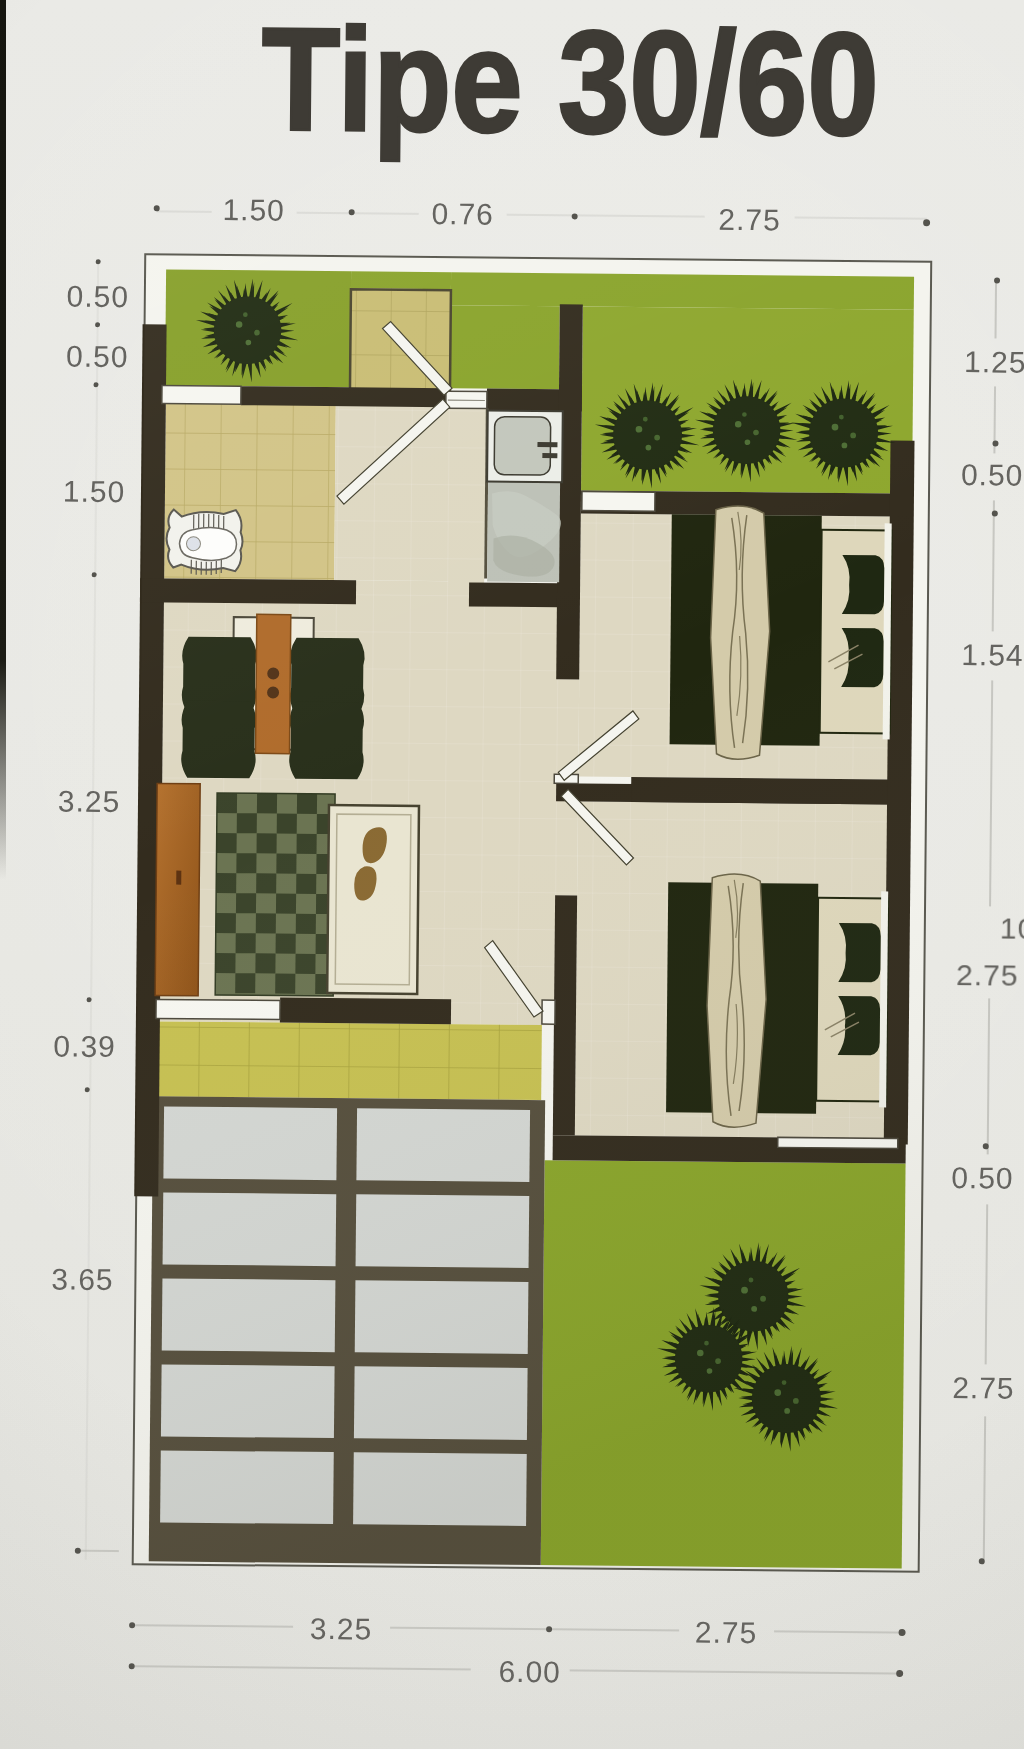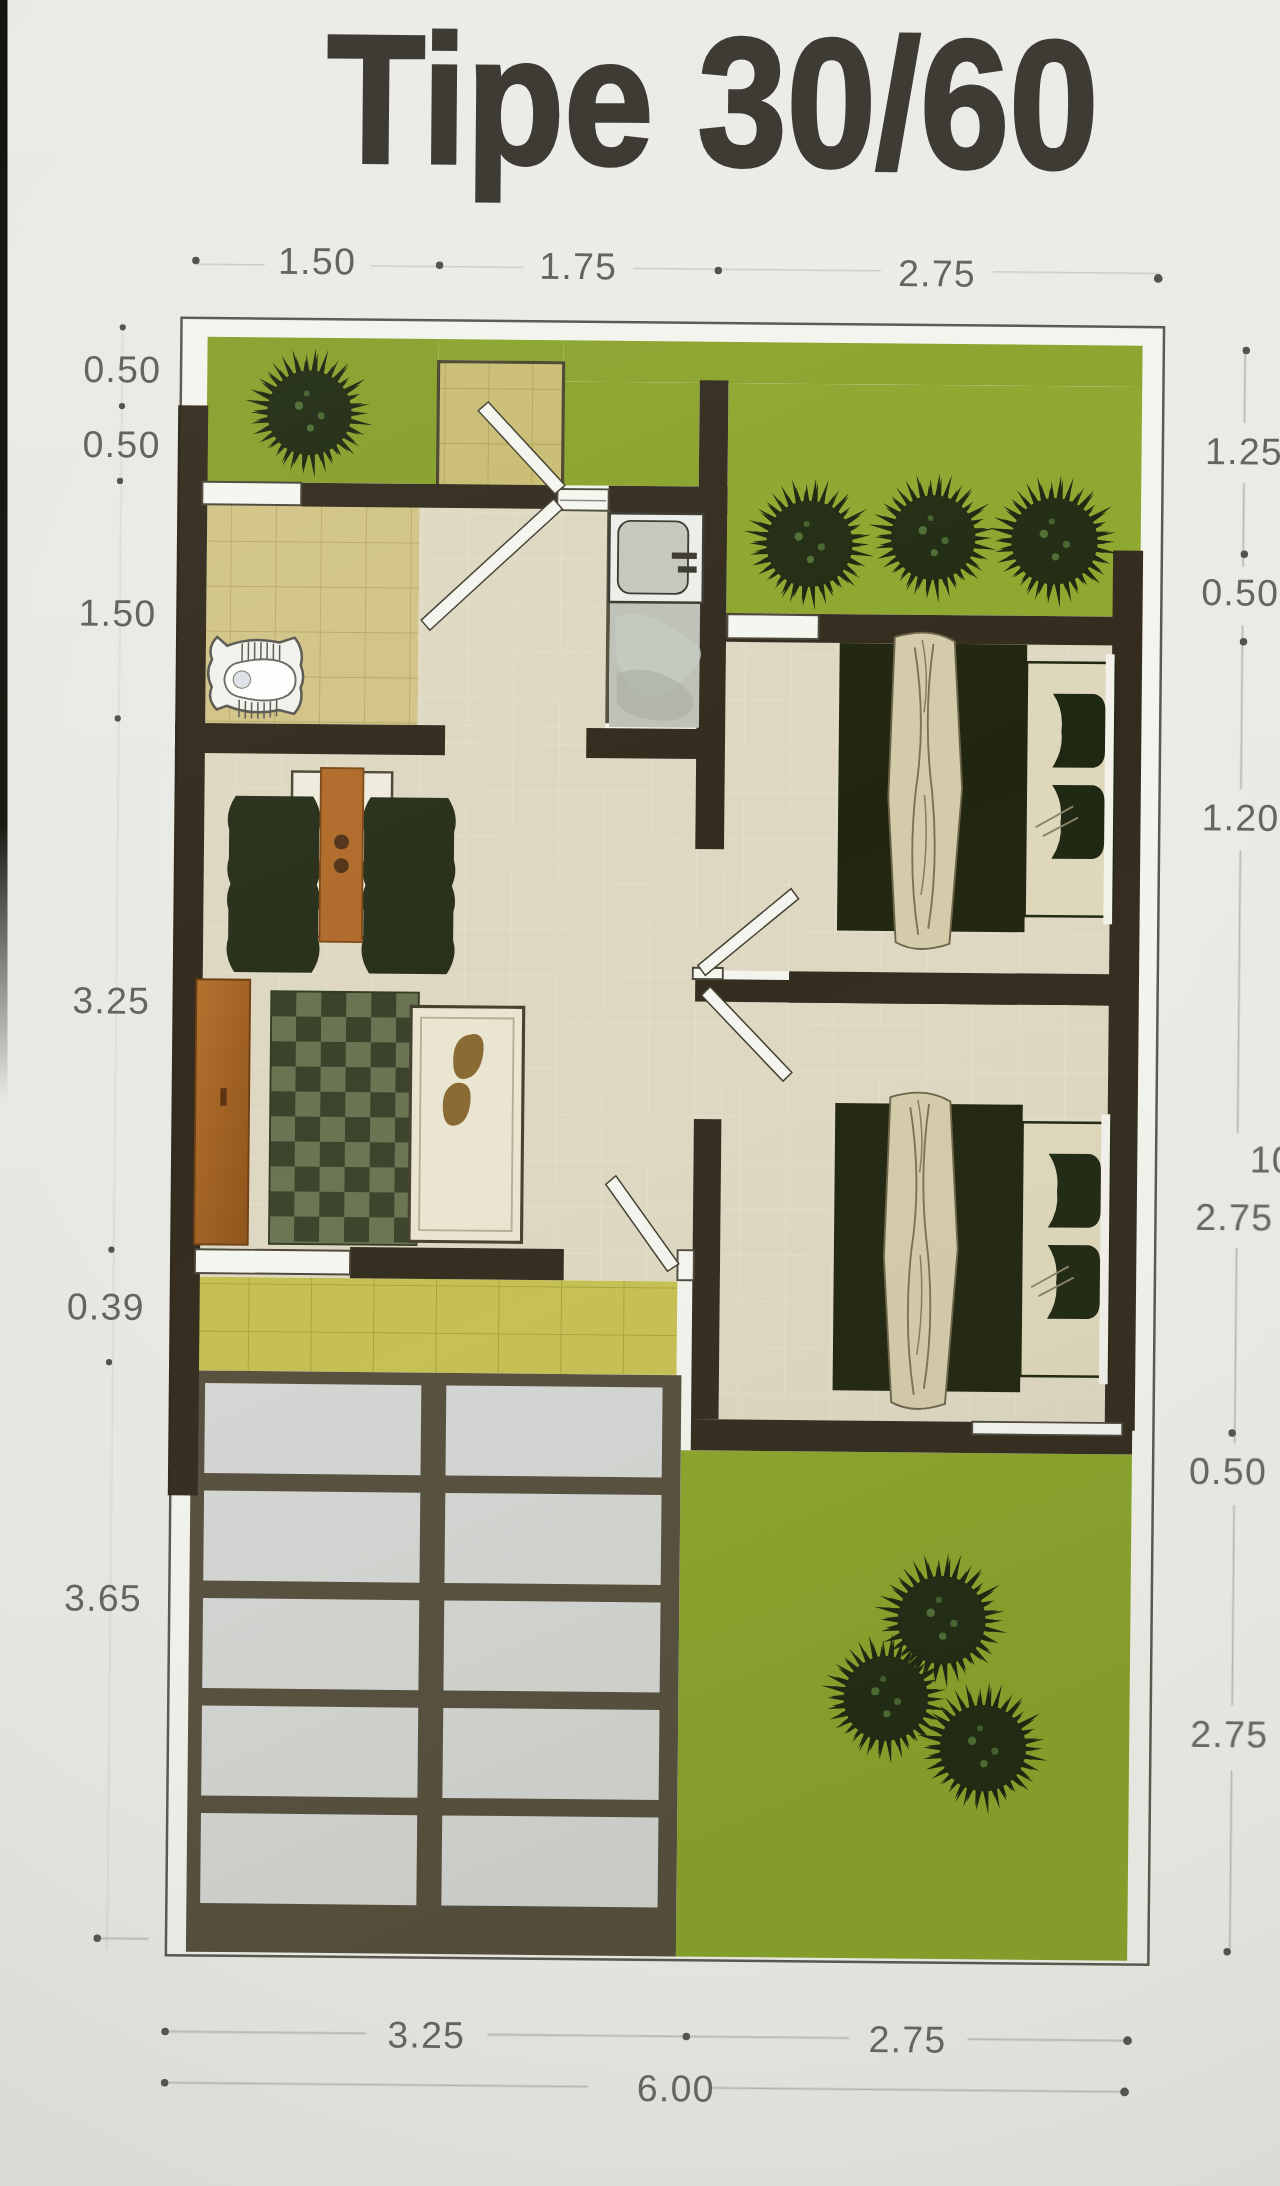--- a/index.html
+++ b/index.html
@@ -275,41 +275,41 @@
         <circle cx="139" cy="1666" r="3"></circle>
         <circle cx="84" cy="1551" r="3"></circle>
         <circle cx="90" cy="1000" r="2.5"></circle>
         <circle cx="89" cy="1090" r="2.5"></circle>
         <circle cx="91" cy="575" r="2.5"></circle>
 </g>
 </svg>
 
 <div id="labels" style="position:absolute;inset:0;font-size:30px;color:#656460;letter-spacing:1px;">
   <div style="position:absolute;left:247px;top:192px;transform:translateX(-50%)">1.50</div>
-  <div style="position:absolute;left:456px;top:194px;transform:translateX(-50%)">1.75</div>
+  <div style="position:absolute;left:456px;top:194px;transform:translateX(-50%)">0.76</div>
   <div style="position:absolute;left:743px;top:197px;transform:translateX(-50%)">2.75</div>
 
   <div style="position:absolute;left:92px;top:280px;transform:translateX(-50%)">0.50</div>
   <div style="position:absolute;left:92px;top:340px;transform:translateX(-50%)">0.50</div>
   <div style="position:absolute;left:90px;top:475px;transform:translateX(-50%)">1.50</div>
   <div style="position:absolute;left:88px;top:785px;transform:translateX(-50%)">3.25</div>
   <div style="position:absolute;left:86px;top:1030px;transform:translateX(-50%)">0.39</div>
   <div style="position:absolute;left:86px;top:1263px;transform:translateX(-50%)">3.65</div>
 
   <div style="position:absolute;left:990px;top:337px;transform:translateX(-50%)">1.25</div>
   <div style="position:absolute;left:988px;top:450px;transform:translateX(-50%)">0.50</div>
-  <div style="position:absolute;left:990px;top:630px;transform:translateX(-50%)">1.20</div>
+  <div style="position:absolute;left:990px;top:630px;transform:translateX(-50%)">1.54</div>
   <div style="position:absolute;left:1000px;top:903px;">10</div>
   <div style="position:absolute;left:988px;top:950px;transform:translateX(-50%)">2.75</div>
   <div style="position:absolute;left:985px;top:1153px;transform:translateX(-50%)">0.50</div>
   <div style="position:absolute;left:988px;top:1363px;transform:translateX(-50%)">2.75</div>
 
   <div style="position:absolute;left:348px;top:1610px;transform:translateX(-50%)">3.25</div>
   <div style="position:absolute;left:733px;top:1610px;transform:translateX(-50%)">2.75</div>
-  <div style="position:absolute;left:548px;top:1651px;transform:translateX(-50%)">6.00</div>
+  <div style="position:absolute;left:537px;top:1651px;transform:translateX(-50%)">6.00</div>
 </div>
 </div>
 <div style="transform:rotate(0.5deg);transform-origin:570px 100px;">
 
 <div style="position:absolute;left:0;top:7px;width:1140px;text-align:center;">
   <svg width="1140" height="160" viewBox="0 0 1140 160">
     <text x="570" y="125" text-anchor="middle" font-family="Liberation Sans, sans-serif" font-size="146" font-weight="bold" fill="#3e3b35" stroke="#3e3b35" stroke-width="3" textLength="617" lengthAdjust="spacingAndGlyphs">Tipe 30/60</text>
   </svg>
 </div>
 

